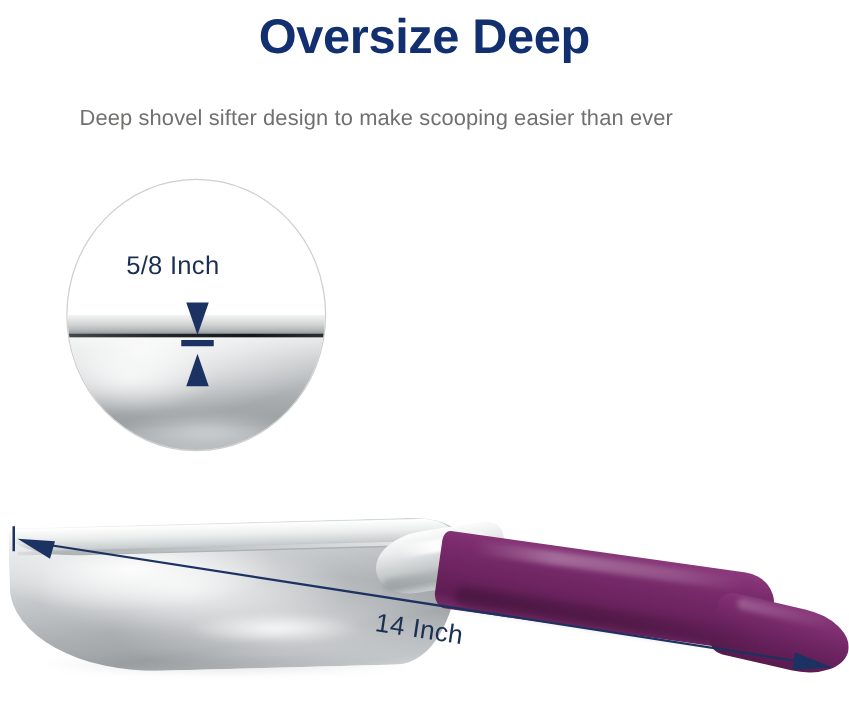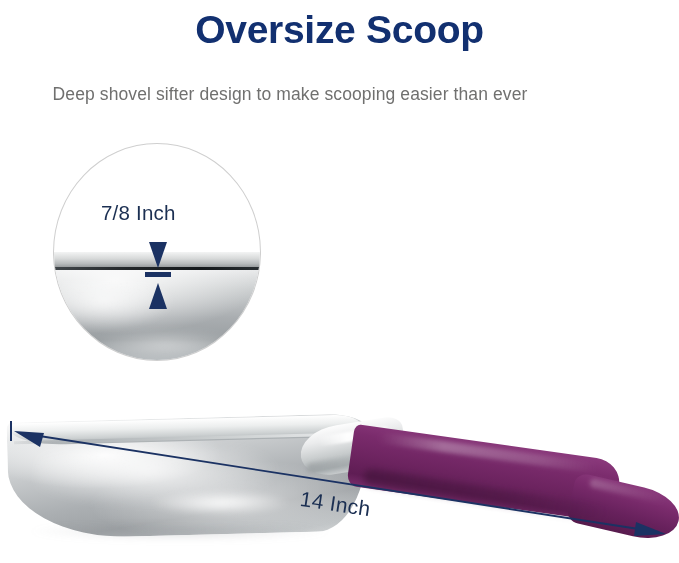--- a/index.html
+++ b/index.html
@@ -10,21 +10,21 @@
   }
   .stage{position:absolute;inset:0;width:679px;height:563px;background:#ffffff;}
 
   
   .title{
     position:absolute;left:0;top:4px;width:679px;text-align:center;
     font-size:39px;font-weight:bold;letter-spacing:-0.3px;
     color:#123070;line-height:52px;white-space:nowrap;
   }
   .subtitle{
-    position:absolute;left:6px;top:81px;width:568px;text-align:center;
+    position:absolute;left:17px;top:81px;width:568px;text-align:center;
     font-size:17.5px;font-weight:400;color:#70706f;letter-spacing:0.1px;
     line-height:26px;white-space:nowrap;
   }
 
   
   .callout{
     position:absolute;border:1px solid #cfcfcf;border-radius:50%;
     background:#ffffff;overflow:hidden;box-sizing:border-box;
   }
   #callout-thickness{left:53px;top:143px;width:208px;height:218px;}
@@ -210,34 +210,34 @@
     position:absolute;left:302px;top:487px;
     font-size:21px;color:#1b2f52;white-space:nowrap;letter-spacing:0.3px;
     transform:rotate(8.5deg);transform-origin:0 0;
   }
 </style>
 </head>
 <body>
 
 <div class="stage">
 
-  <div class="title">Oversize Scoop</div>
+  <div class="title">Oversize Deep</div>
   <div class="subtitle">Deep shovel sifter design to make scooping easier than ever</div>
 
   <div class="callout" id="callout-thickness">
 
     <div class="slab">
       <div class="slab-top"></div>
       <div class="slab-line"></div>
       <div class="slab-body"></div>
       <div class="slab-sheen"></div>
       <div class="slab-sheen2"></div>
     </div>
 
-    <div class="dim-label" style="left:47px;top:57px;">7/8 Inch</div>
+    <div class="dim-label" style="left:47px;top:57px;">5/8 Inch</div>
 
     <div class="tri tri-down" style="left:95px;top:98px;"></div>
     <div class="gap-bar" style="left:91px;top:128px;"></div>
     <div class="tri tri-up" style="left:95px;top:139px;"></div>
   </div>
 
 
   <div class="product">
 
     <div class="bowl"></div>

